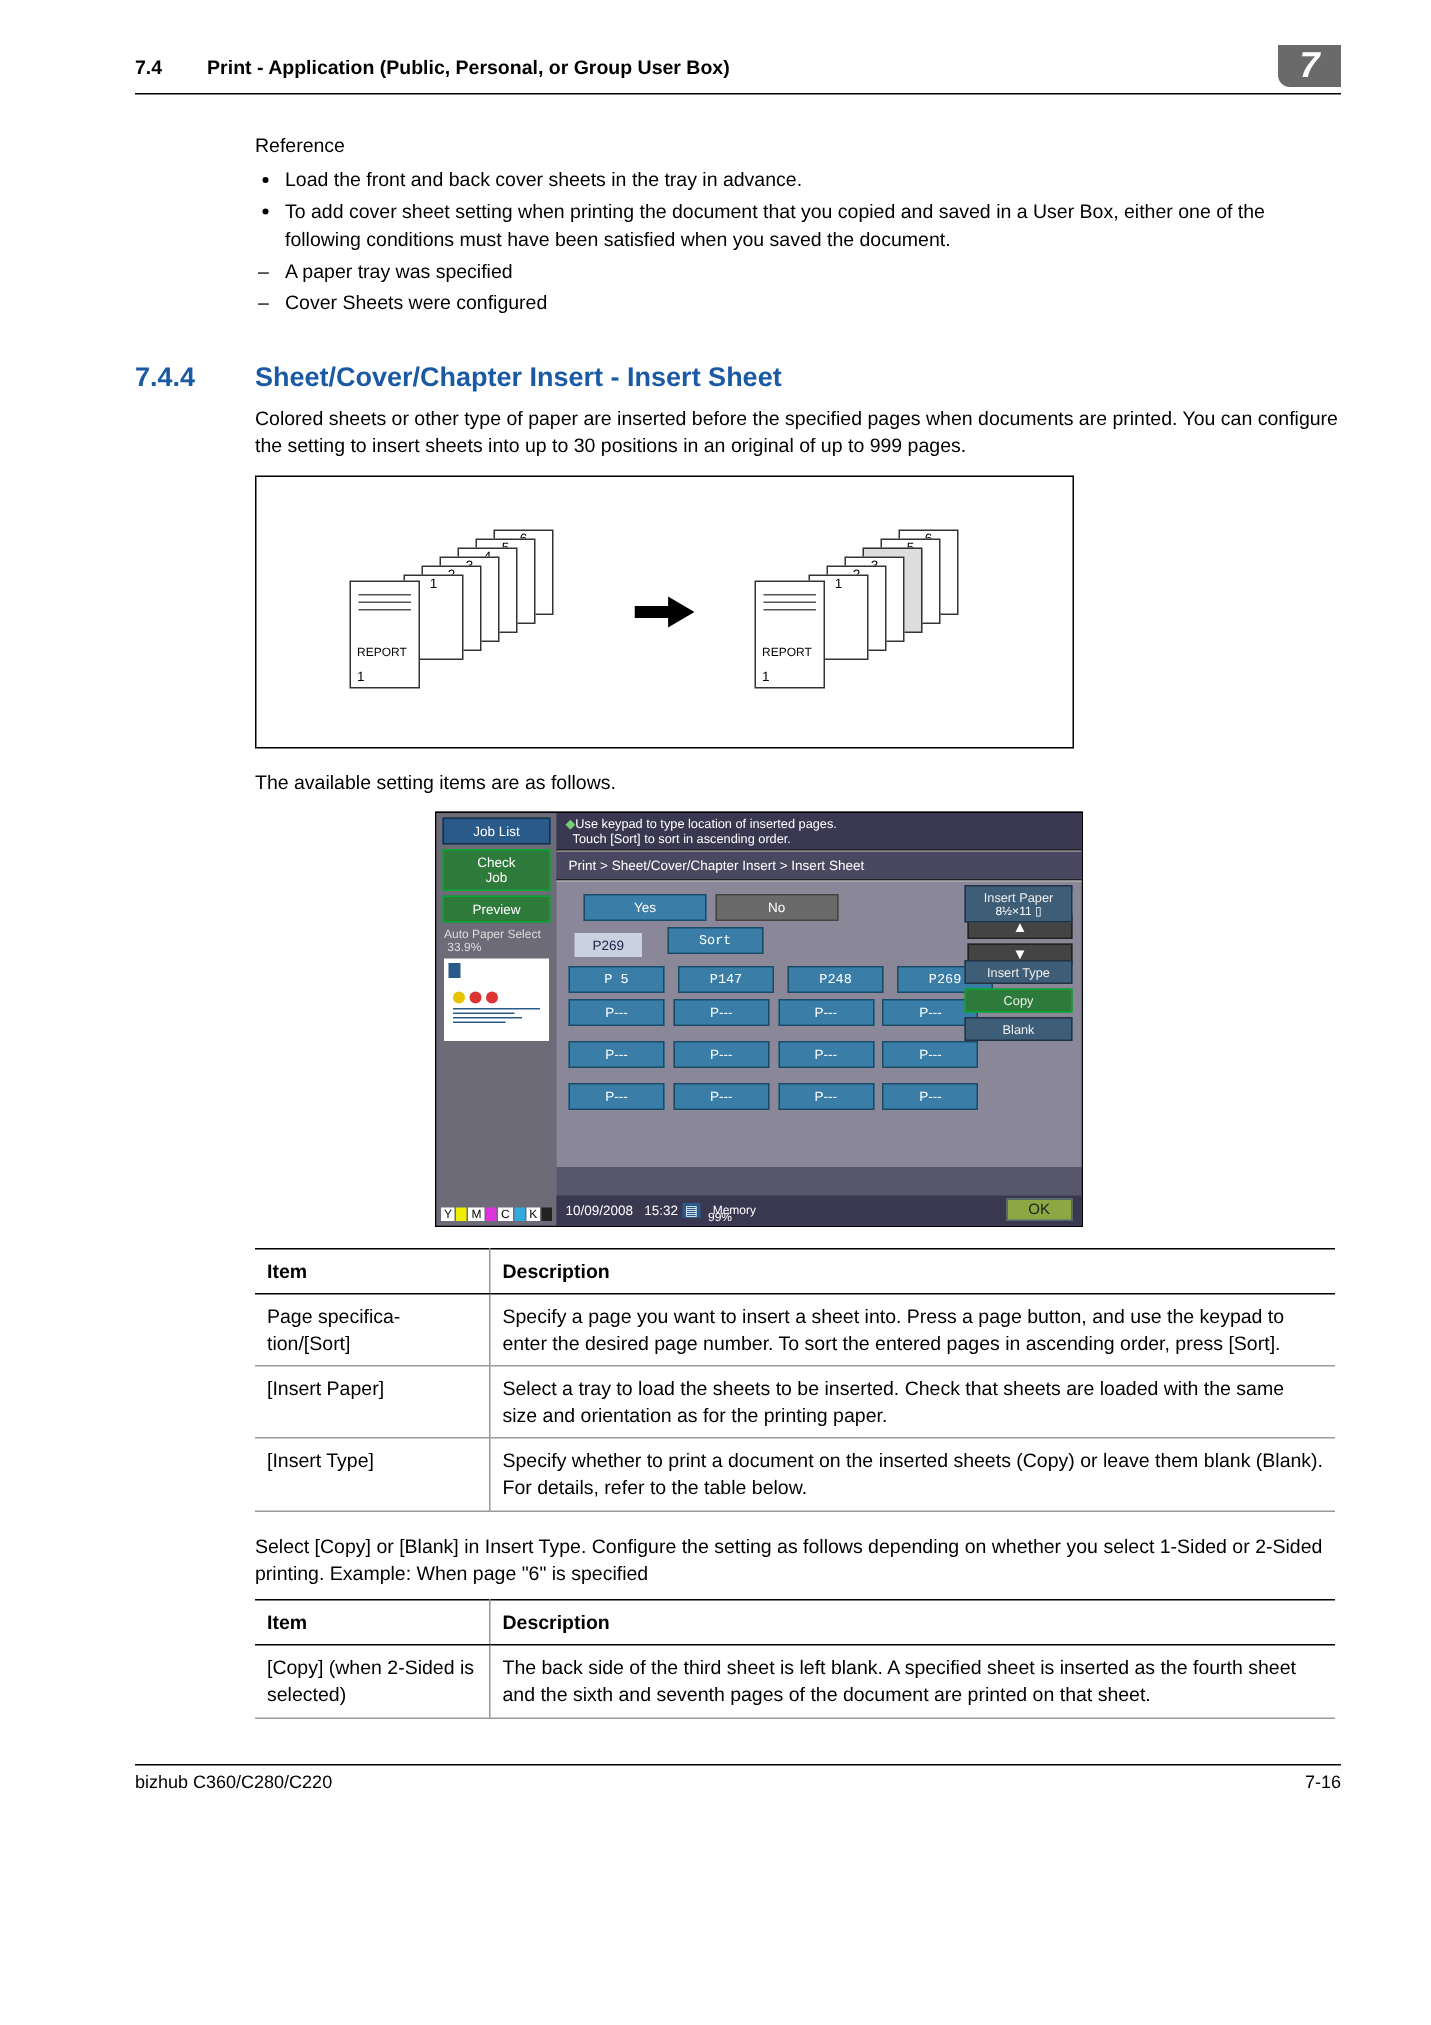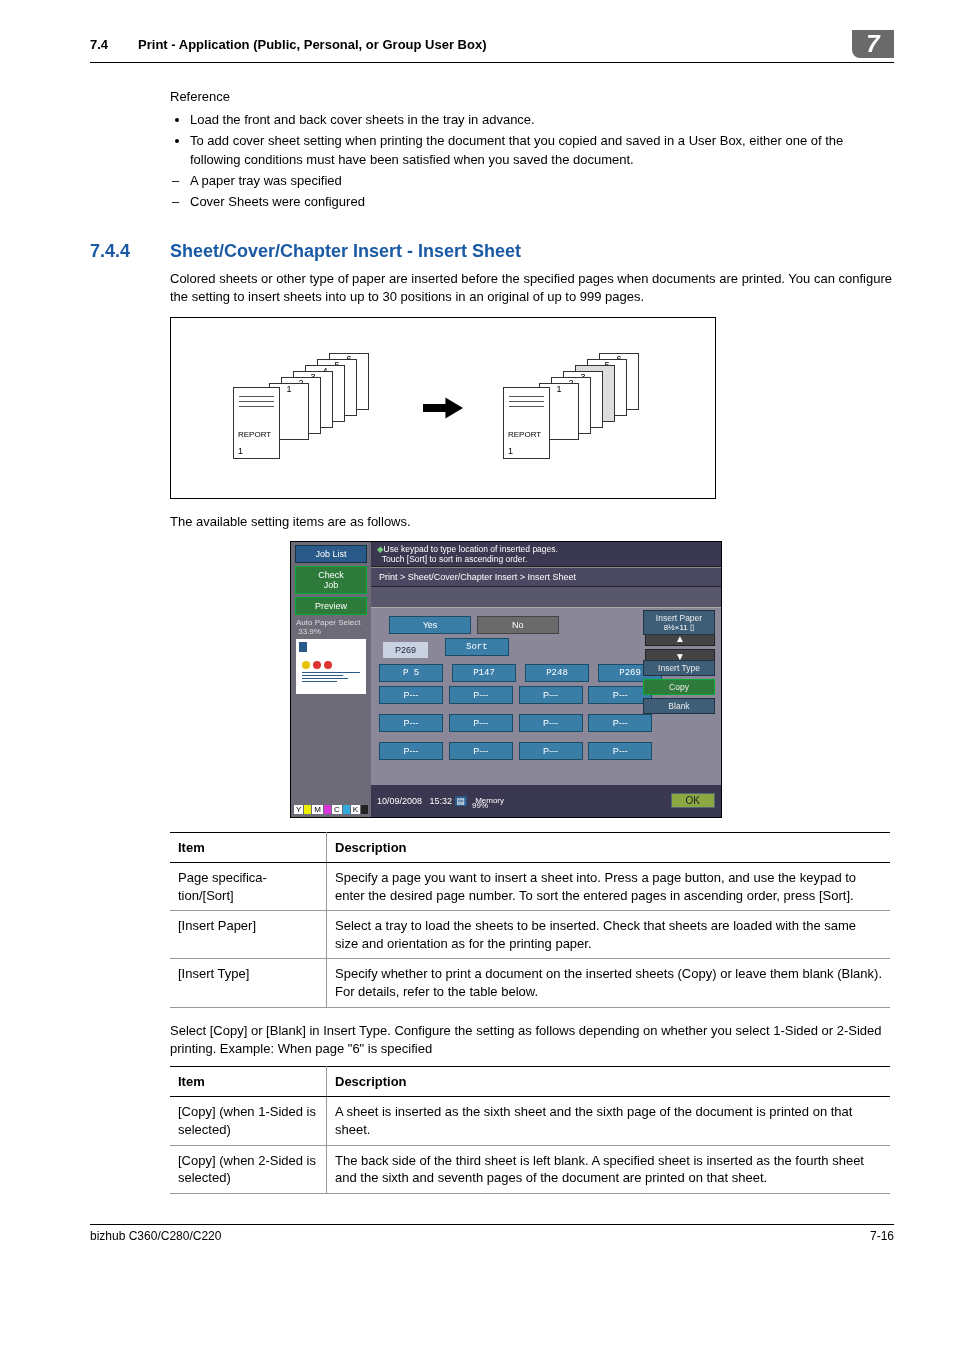--- a/index.html
+++ b/index.html
@@ -131,41 +131,40 @@
     background:#3a3850; font-size:8.5px; padding:2px 6px; line-height:1.2;
     border-bottom:1px solid #222;
   }
   .scr-path {
     background:#4a4860; font-size:9px; padding:4px 8px;
     border-top:1px solid #888; border-bottom:1px solid #222;
   }
   .scr-mid {
     background:#8a8898; padding:6px 8px 4px; height:180px; position:relative;
     border-top:1px solid #aaa;
-    margin-top:20px;
   }
   .pill {
     display:inline-block; background:#3a7ea8; color:#fff; font-size:9px;
     text-align:center; padding:3px 0; border:1px solid #1a4c68;
     width:62px; margin:2px 3px 2px 0; vertical-align:top;
   }
   .pill.lg { width:80px; }
   .pill.gray { background:#6a6a6a; border-color:#444;}
   .side-panel {
     position:absolute; right:6px; top:6px; width:70px;
   }
   .side-panel .sbtn {
     background:#3e5e78; border:1px solid #234; font-size:8.5px;
     text-align:center; padding:2px 1px; margin-bottom:3px; color:#eee;
   }
   .side-panel .sbtn.copy { background:#2e7a3a; border-color:#0a3;}
   .side-panel .pager { background:#fff; color:#000; font-size:9px; text-align:center; padding:2px; margin-bottom:3px;}
   .side-panel .arrowb { background:#444; border:1px solid #222; text-align:center; padding:1px 0; margin-bottom:3px;}
   .scr-bottom {
-    position:absolute; left:0; right:0; bottom:0; height:32px;
+    position:absolute; left:0; right:0; bottom:0; height:20px;
     background:#3a3850; display:flex; align-items:center; font-size:9px;
     padding: 0 6px;
   }
   .ok-btn { margin-left:auto; background:#8ba843; color:#222; padding:1px 14px; font-size:10px; border:1px solid #567;}
   .ymck {
     position:absolute; left:3px; bottom:3px; display:flex; gap:1px; font-size:8px;
   }
   .ymck span { background:#fff; color:#000; padding:0 2px; }
   .ymck .bar { width:3px; display:inline-block;}
 
@@ -398,24 +397,20 @@
 
   <div class="sec-para">Select [Copy] or [Blank] in Insert Type. Configure the setting as follows depending on whether you select 1-Sided or 2-Sided printing. Example: When page "6" is specified</div>
 
   <table class="def">
     <tbody>
         <tr>
       <th class="c1">Item</th>
       <th>Description</th>
     </tr>
     <tr>
-      <td class="c1">[Copy] (when 1-Sided is selected)</td>
-      <td>A sheet is inserted as the sixth sheet and the sixth page of the document is printed on that sheet.</td>
-    </tr>
-    <tr>
       <td class="c1">[Copy] (when 2-Sided is selected)</td>
       <td>The back side of the third sheet is left blank. A specified sheet is inserted as the fourth sheet and the sixth and seventh pages of the document are printed on that sheet.</td>
     </tr>
   </tbody>
     </table>
 
   <div class="footer">
     <span>bizhub C360/C280/C220</span>
     <span class="pn">7-16</span>
   </div>

